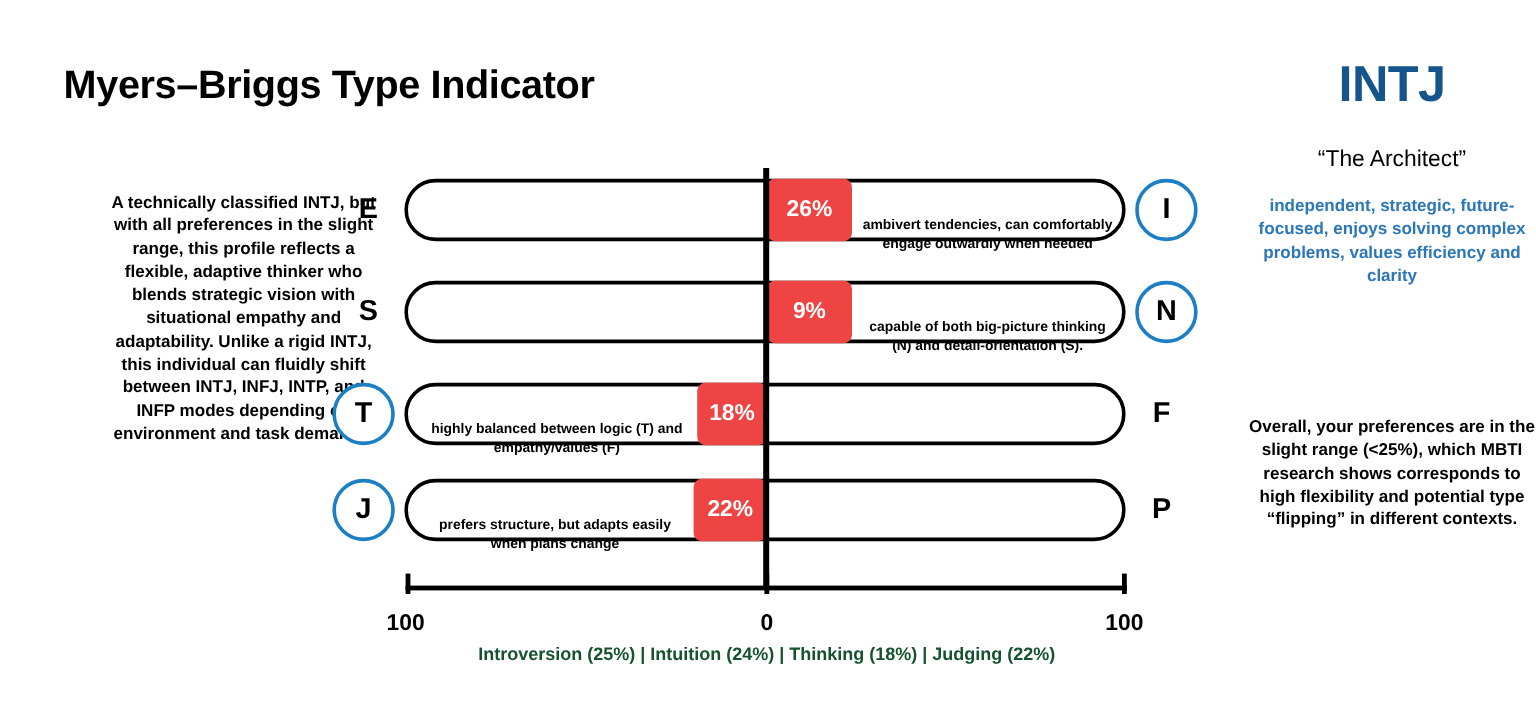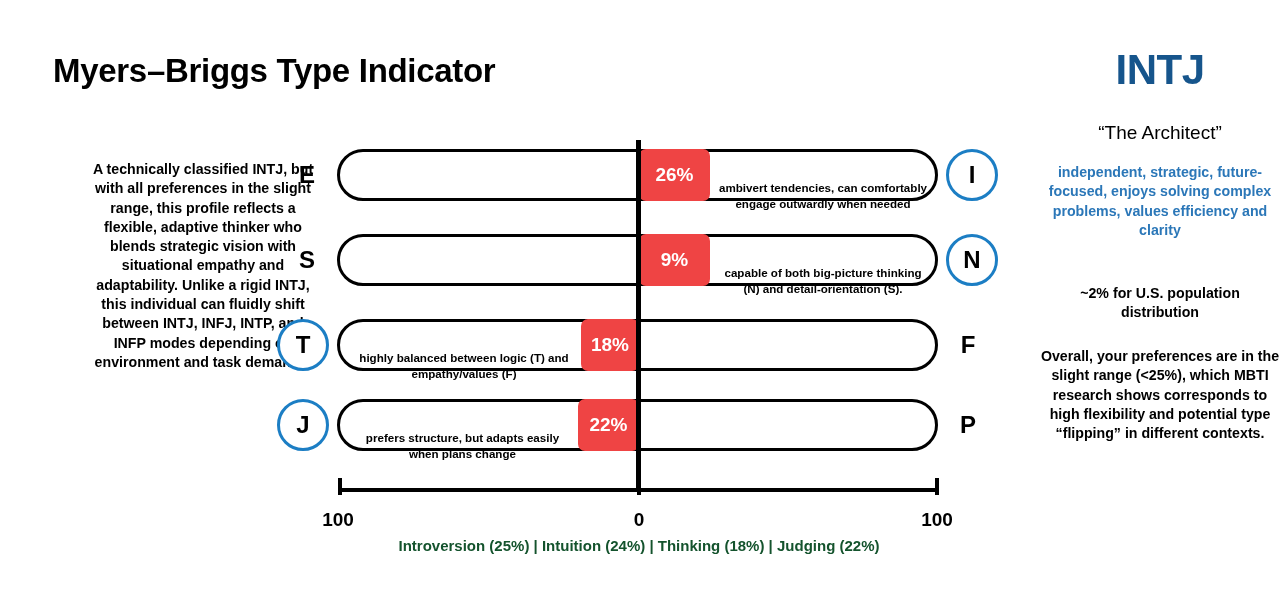--- a/index.html
+++ b/index.html
@@ -142,16 +142,15 @@
     <div class="tick tick-right"></div>
     <div class="axis-lab l">100</div>
     <div class="axis-lab m">0</div>
     <div class="axis-lab r">100</div>
     <div class="caption">Introversion (25%) | Intuition (24%) | Thinking (18%) | Judging (22%)</div>
   </div>
 
   <div class="rp rp-type">INTJ</div>
   <div class="rp rp-nick">“The Architect”</div>
   <div class="rp rp-traits">independent, strategic, future-focused, enjoys solving complex problems, values efficiency and clarity</div>
-  <div class="rp rp-pop">~2% for U.S. population distribution</div>
   <div class="rp rp-summary">Overall, your preferences are in the slight range (&lt;25%), which MBTI research shows corresponds to high flexibility and potential type “flipping” in different contexts.</div>
 
 </div>
 
 </body></html>

